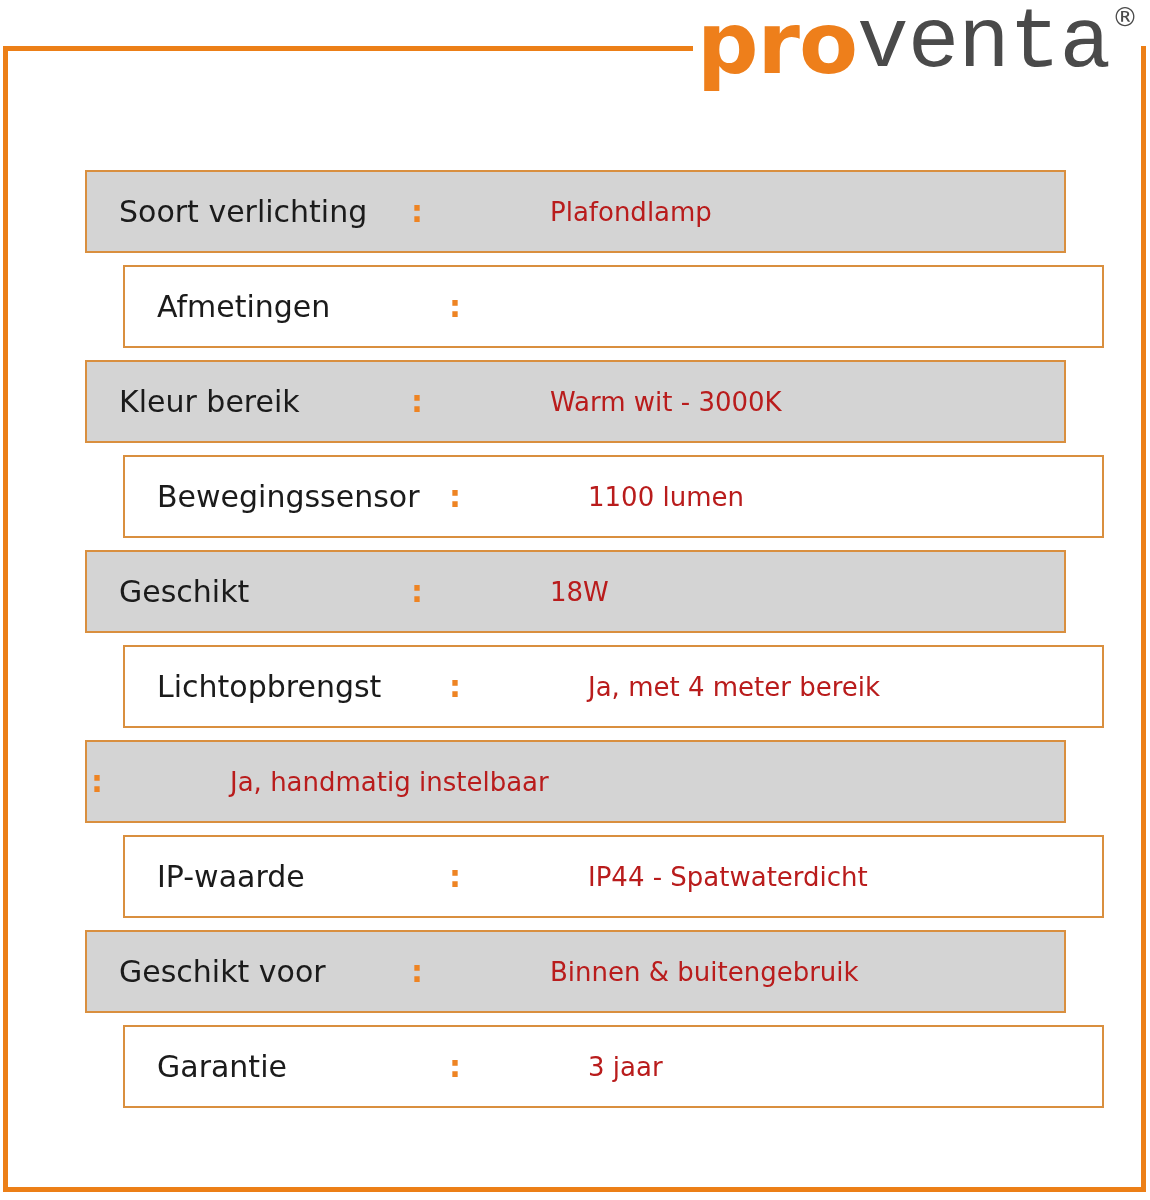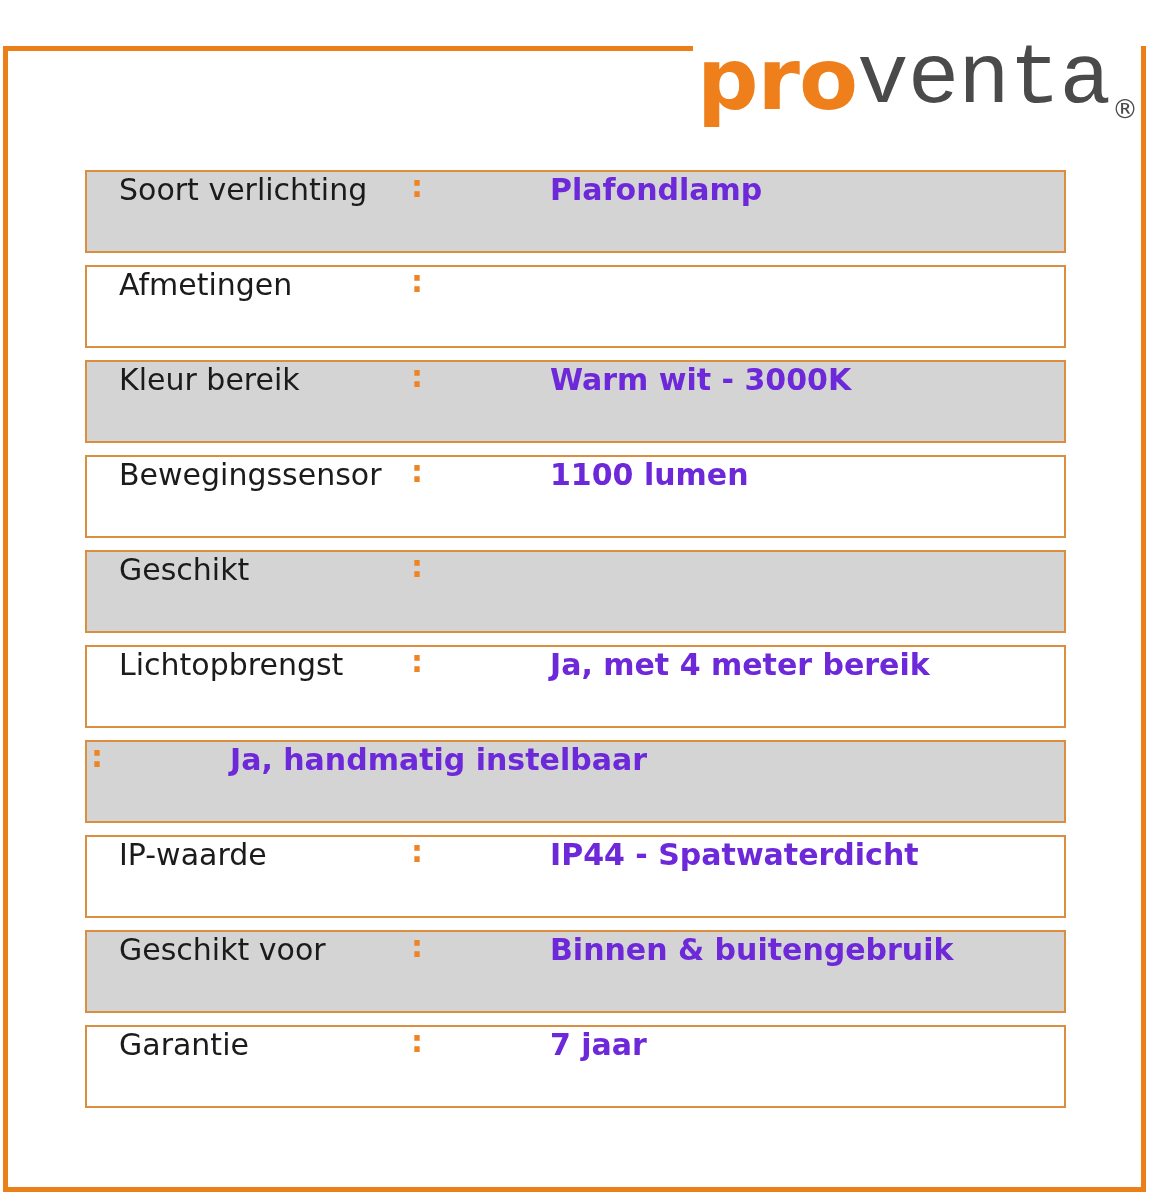--- a/index.html
+++ b/index.html
@@ -36,24 +36,23 @@
     background: #ec7f17;
   }
 
   
   #logo {
     position: absolute;
     left: 697px;
     top: 0px;
     height: 92px;
     display: flex;
-    align-items: flex-end;
+    align-items: flex-start;
     line-height: 1;
     white-space: nowrap;
-    margin-top: 30px;
   }
   #logo .logo-pro {
     font-family: "DejaVu Sans", sans-serif;
     font-size: 86px;
     font-weight: 700;
     color: #ee7f1b;
     letter-spacing: -1px;
   }
   #logo .logo-venta {
     font-family: Liberation Mono, monospace;
@@ -78,24 +77,24 @@
     top: 170px;
     width: 981px;
   }
   .spec-row {
     box-sizing: border-box;
     width: 981px;
     height: 83px;
     margin-bottom: 12px;
     border: 2px solid #d98f3f;
     display: flex;
-    align-items: flex-start;
+    align-items: center;
   }
   .spec-row.shaded { background: #d4d4d4; }
-  .spec-row.plain  { background: #ffffff; }
+  .spec-row.plain  { background: #ffffff; margin-left: 38px; }
 
   .spec-label {
     width: 320px;
     padding-left: 32px;
     box-sizing: border-box;
     font-size: 30px;
     font-weight: 400;
     color: #1b1b1b;
     white-space: nowrap;
   }
@@ -104,23 +103,23 @@
     text-align: center;
     font-size: 30px;
     font-weight: 700;
     color: #ee8423;
     line-height: 1;
   }
   .spec-value {
     flex: 1;
     padding-left: 123px;
     box-sizing: border-box;
-    font-size: 30px;
-    font-weight: 700;
-    color: #6d28d9;
+    font-size: 26px;
+    font-weight: 400;
+    color: #b91c1c;
     white-space: nowrap;
   }
 </style>
 </head>
 <body>
 
 <div id="frame-top-line"></div>
 <div id="frame"></div>
 
 <div id="logo">
@@ -145,20 +144,21 @@
       <div class="spec-value">Warm wit - 3000K</div>
     </div>
     <div class="spec-row plain">
       <div class="spec-label">Bewegingssensor</div>
       <div class="spec-colon">:</div>
       <div class="spec-value">1100 lumen</div>
     </div>
     <div class="spec-row shaded">
       <div class="spec-label">Geschikt</div>
       <div class="spec-colon">:</div>
+      <div class="spec-value">18W</div>
     </div>
     <div class="spec-row plain">
       <div class="spec-label">Lichtopbrengst</div>
       <div class="spec-colon">:</div>
       <div class="spec-value">Ja, met 4 meter bereik</div>
     </div>
     <div class="spec-row shaded">
       <div class="spec-colon">:</div>
       <div class="spec-value">Ja, handmatig instelbaar</div>
     </div>
@@ -168,15 +168,15 @@
       <div class="spec-value">IP44 - Spatwaterdicht</div>
     </div>
     <div class="spec-row shaded">
       <div class="spec-label">Geschikt voor</div>
       <div class="spec-colon">:</div>
       <div class="spec-value">Binnen &amp; buitengebruik</div>
     </div>
     <div class="spec-row plain">
       <div class="spec-label">Garantie</div>
       <div class="spec-colon">:</div>
-      <div class="spec-value">7 jaar</div>
+      <div class="spec-value">3 jaar</div>
     </div>
   </div>
 
 </body></html>

